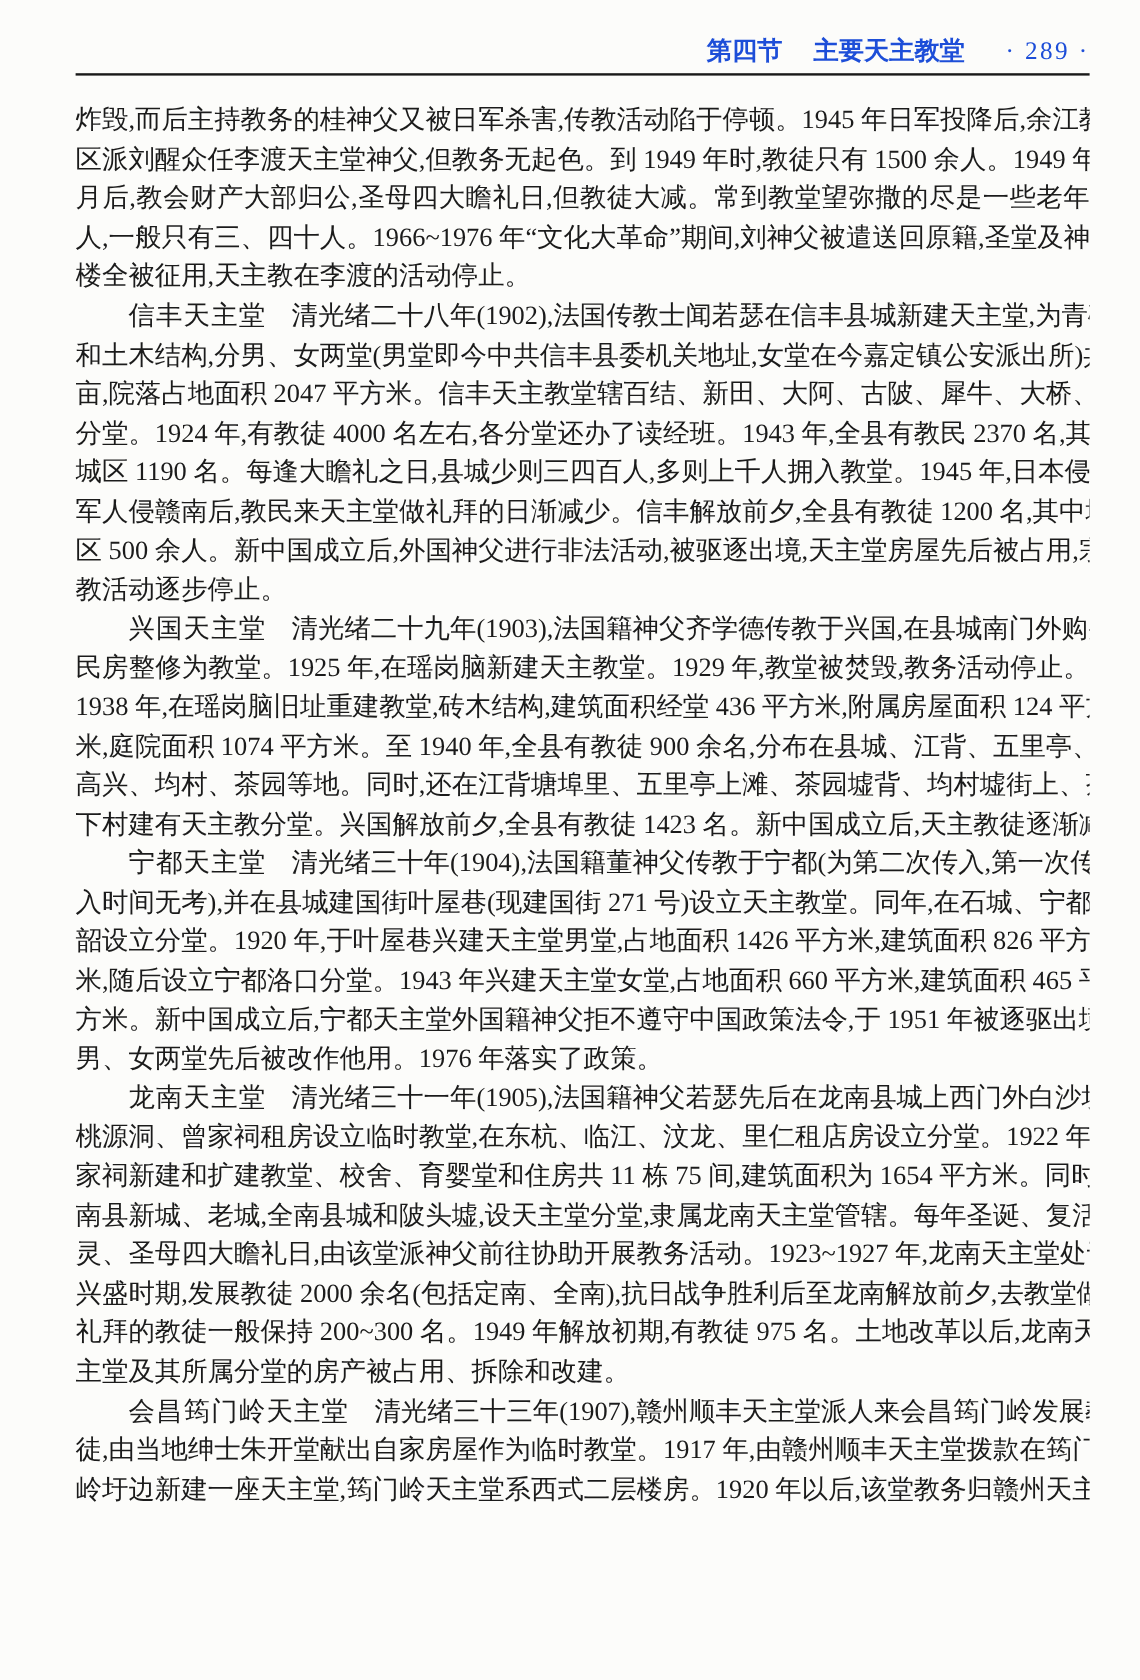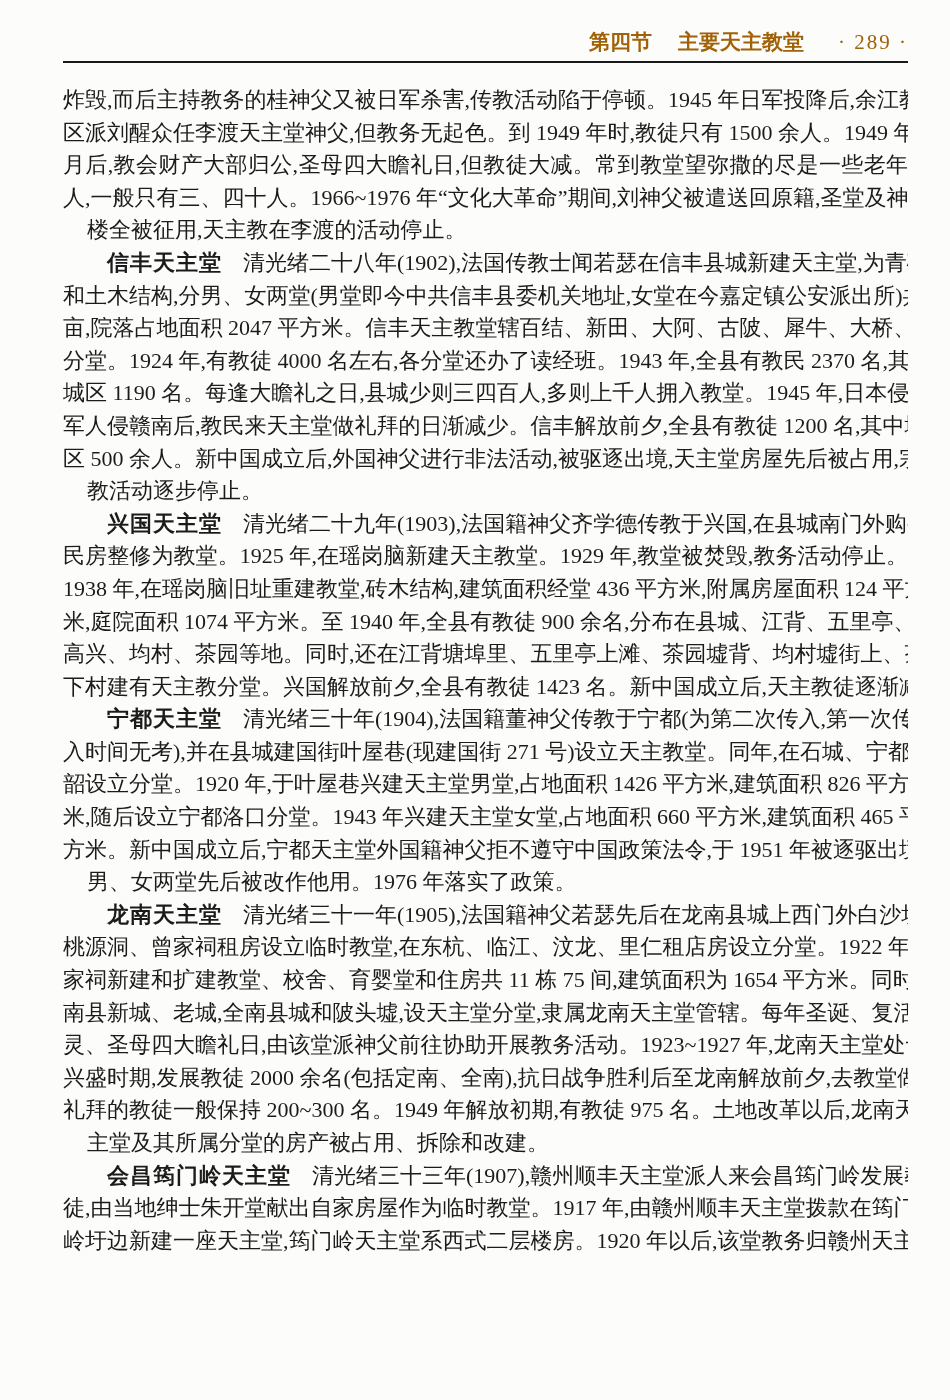--- a/index.html
+++ b/index.html
@@ -13,21 +13,21 @@
     width: 950px; height: 1400px;
     background: #fcfcfa;
     color: #1b1b1b;
     overflow: hidden;
   }
   .running-header {
     position: absolute;
     top: 28px; left: 63px; width: 845px;
     text-align: right;
     font-size: 21px;
-    color: #a16207;
+    color: #1d4ed8;
     white-space: nowrap;
   }
   .running-header .hdr-section { margin-right: 26px; font-weight: 600; }
   .running-header .hdr-title   { margin-right: 34px; font-weight: 600; }
   .running-header .hdr-page    { letter-spacing: 2px; }
   .header-rule {
     position: absolute;
     top: 61px; left: 63px; width: 845px; height: 2px;
     background: #191919;
   }
@@ -39,25 +39,25 @@
   .line {
     font-size: 22px;
     line-height: 32.6px;
     height: 32.6px;
     white-space: nowrap;
     overflow: hidden;
     text-align: justify;
     text-align-last: justify;
     color: #1b1b1b;
   }
-  .line.lastline { text-align-last: left; margin-left: 24px; }
+  .line.lastline { text-align-last: left; }
   .line.indent { text-indent: 44px; }
   .para-heading {
     font-family: "Liberation Sans", "DejaVu Sans", sans-serif;
-    font-weight: bold;
+    font-weight: normal;
     margin-right: 21px;
     letter-spacing: 1px;
   }
 </style>
 </head>
 <body>
 
 <div class="page">
 
   <div class="running-header">

